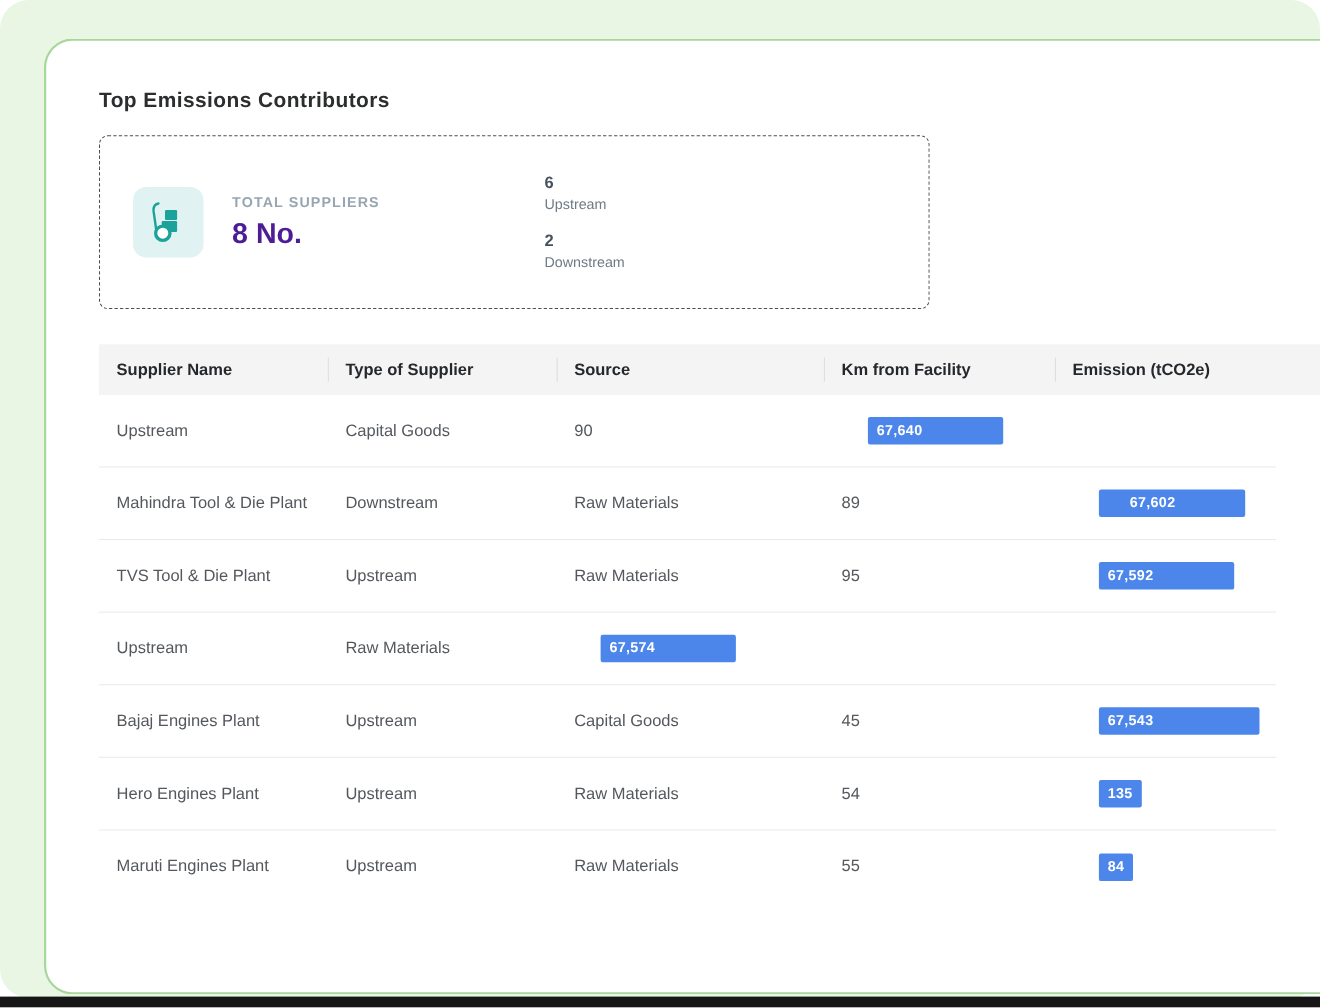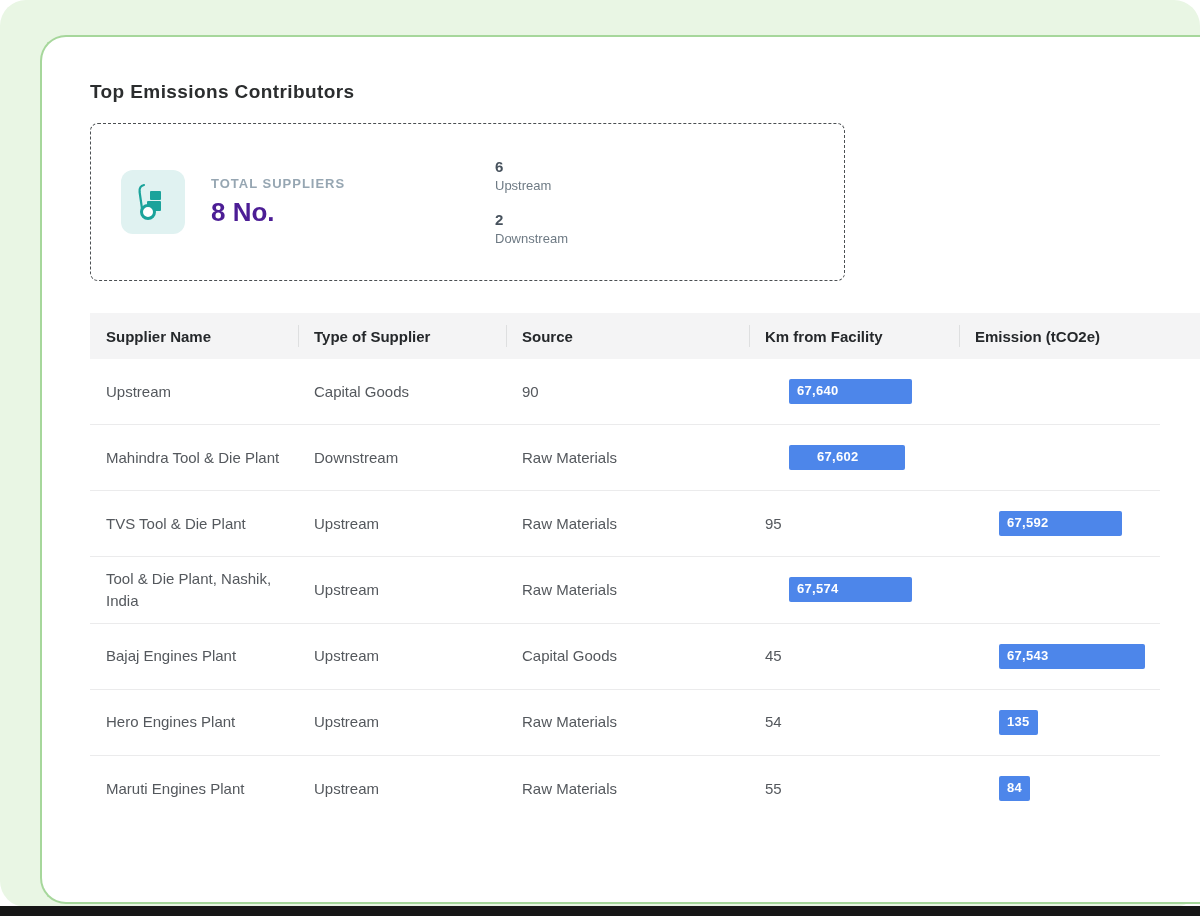--- a/index.html
+++ b/index.html
@@ -101,37 +101,37 @@
     <div class="td">90</div>
     <div class="td" style="padding-left:16px;">
       <span class="badge" style="width: 123px;">67,640</span>
     </div>
   </div>
 
   <div class="trow">
     <div class="td name">Mahindra Tool &amp; Die Plant</div>
     <div class="td">Downstream</div>
     <div class="td">Raw Materials</div>
+    <div class="td">89</div>
     <div class="td" style="padding-left:16px;">
-      <span class="badge" style="width: 116px; padding-left: 28px;">67,602</span>
+      <span class="badge" style="width: 133px; padding-left: 28px;">67,602</span>
     </div>
   </div>
 
   <div class="trow">
     <div class="td name">TVS Tool &amp; Die Plant</div>
     <div class="td">Upstream</div>
     <div class="td">Raw Materials</div>
     <div class="td">95</div>
     <div class="td" style="padding-left:16px;">
       <span class="badge" style="width: 123px;">67,592</span>
     </div>
   </div>
 
   <div class="trow">
-    <div class="td name">Tool &amp; Die Plant, Nashik, India</div>
     <div class="td">Upstream</div>
     <div class="td">Raw Materials</div>
     <div class="td" style="padding-left:16px;">
       <span class="badge" style="width: 123px;">67,574</span>
     </div>
   </div>
 
   <div class="trow">
     <div class="td name">Bajaj Engines Plant</div>
     <div class="td">Upstream</div>

